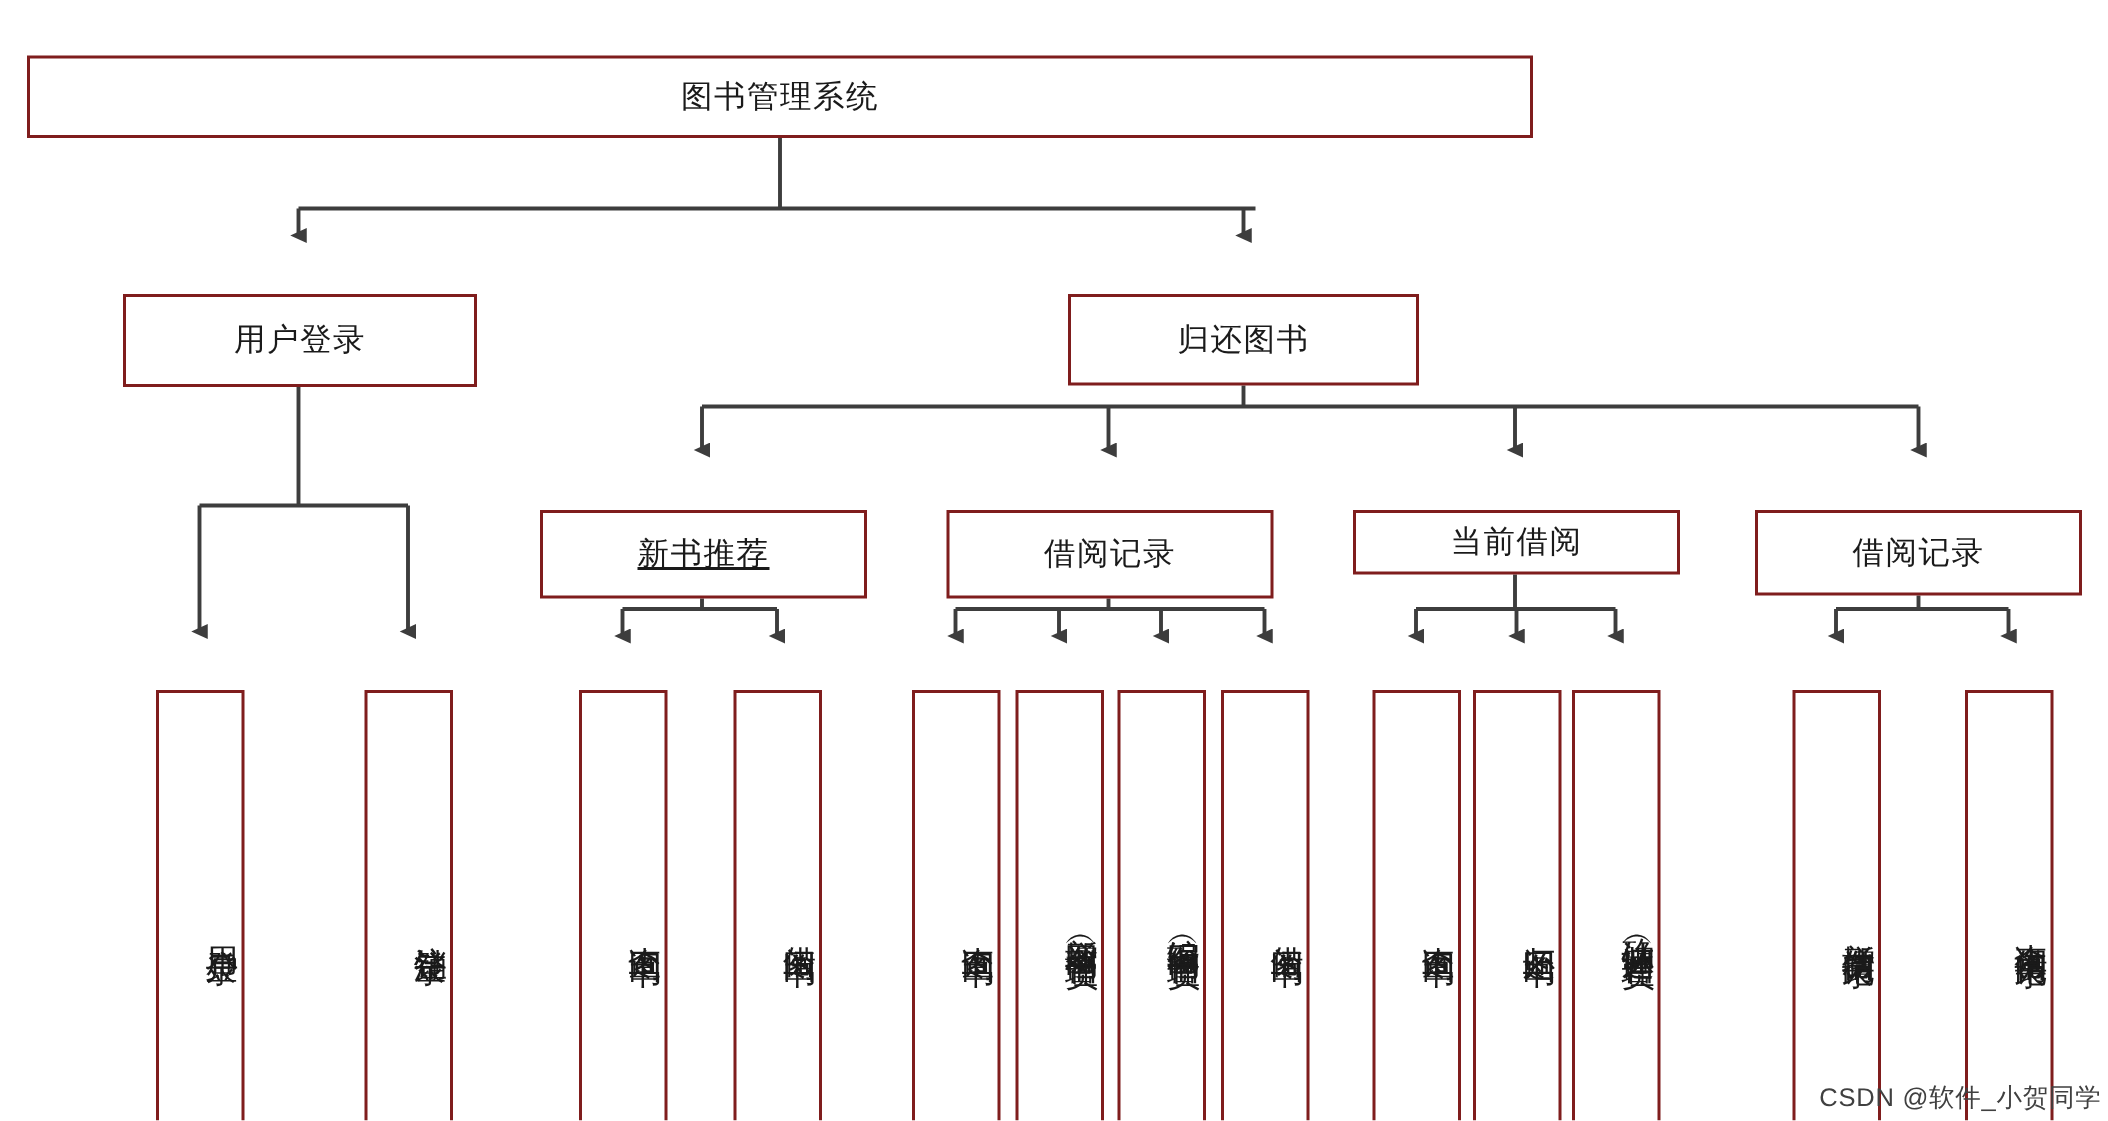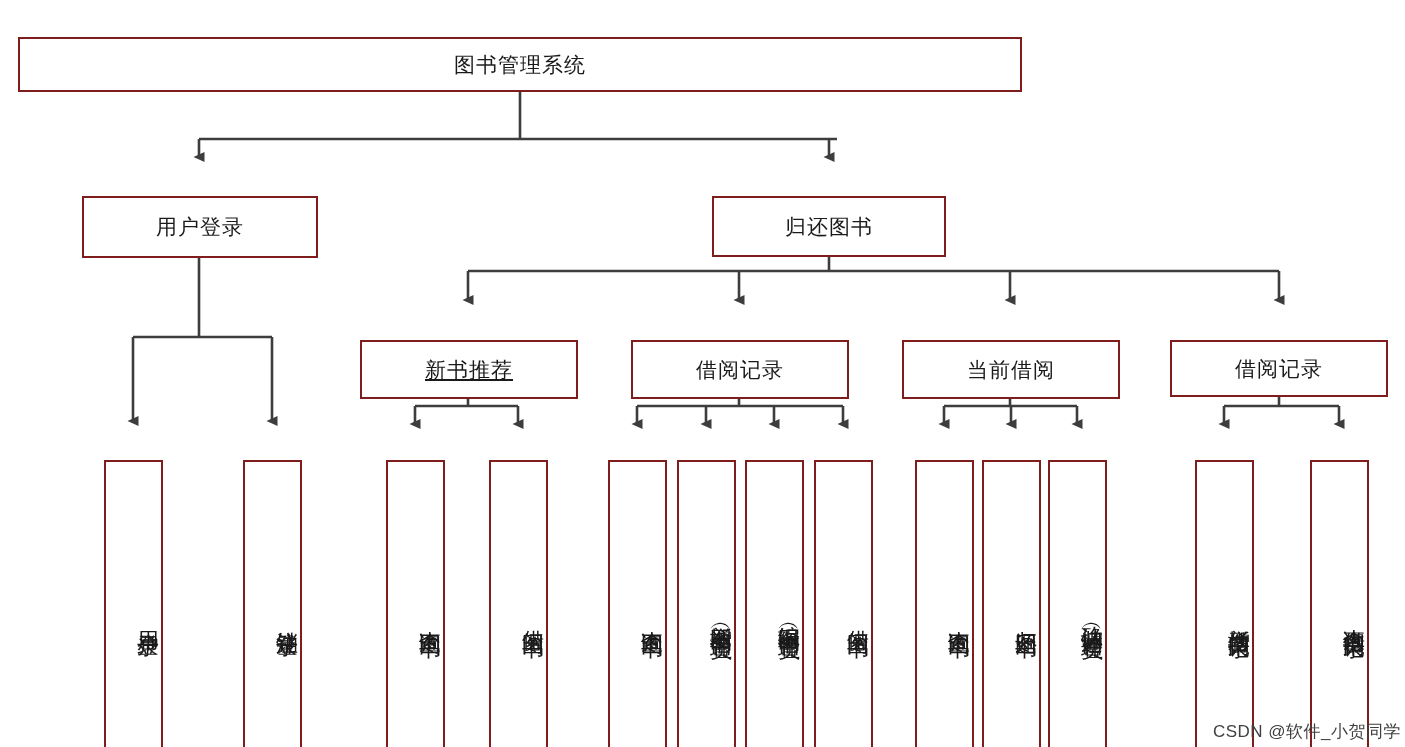--- a/index.html
+++ b/index.html
@@ -130,21 +130,21 @@
   <div class="node horiz" style="left:712px; top:171px; width:234px; height:61px;">
     <span class="node-label">归还图书</span>
   </div>
 
   <div class="node horiz" style="left:360px; top:315px; width:218px; height:59px;text-decoration:underline;">
     <span class="node-label">新书推荐</span>
   </div>
   <div class="node horiz" style="left:631px; top:315px; width:218px; height:59px;">
     <span class="node-label">借阅记录</span>
   </div>
-  <div class="node horiz" style="left:902px; top:315px; width:218px; height:59px;">
+  <div class="node horiz" style="left:902px; top:315px; width:218px; height:43px;">
     <span class="node-label">当前借阅</span>
   </div>
   <div class="node horiz" style="left:1170px; top:315px; width:218px; height:57px;">
     <span class="node-label">借阅记录</span>
   </div>
 
   <div class="node vert" style="left:104px; top:435px; width:59px; height:300px;">
     <span class="node-label">用户登录</span>
   </div>
   <div class="node vert" style="left:243px; top:435px; width:59px; height:300px;">

